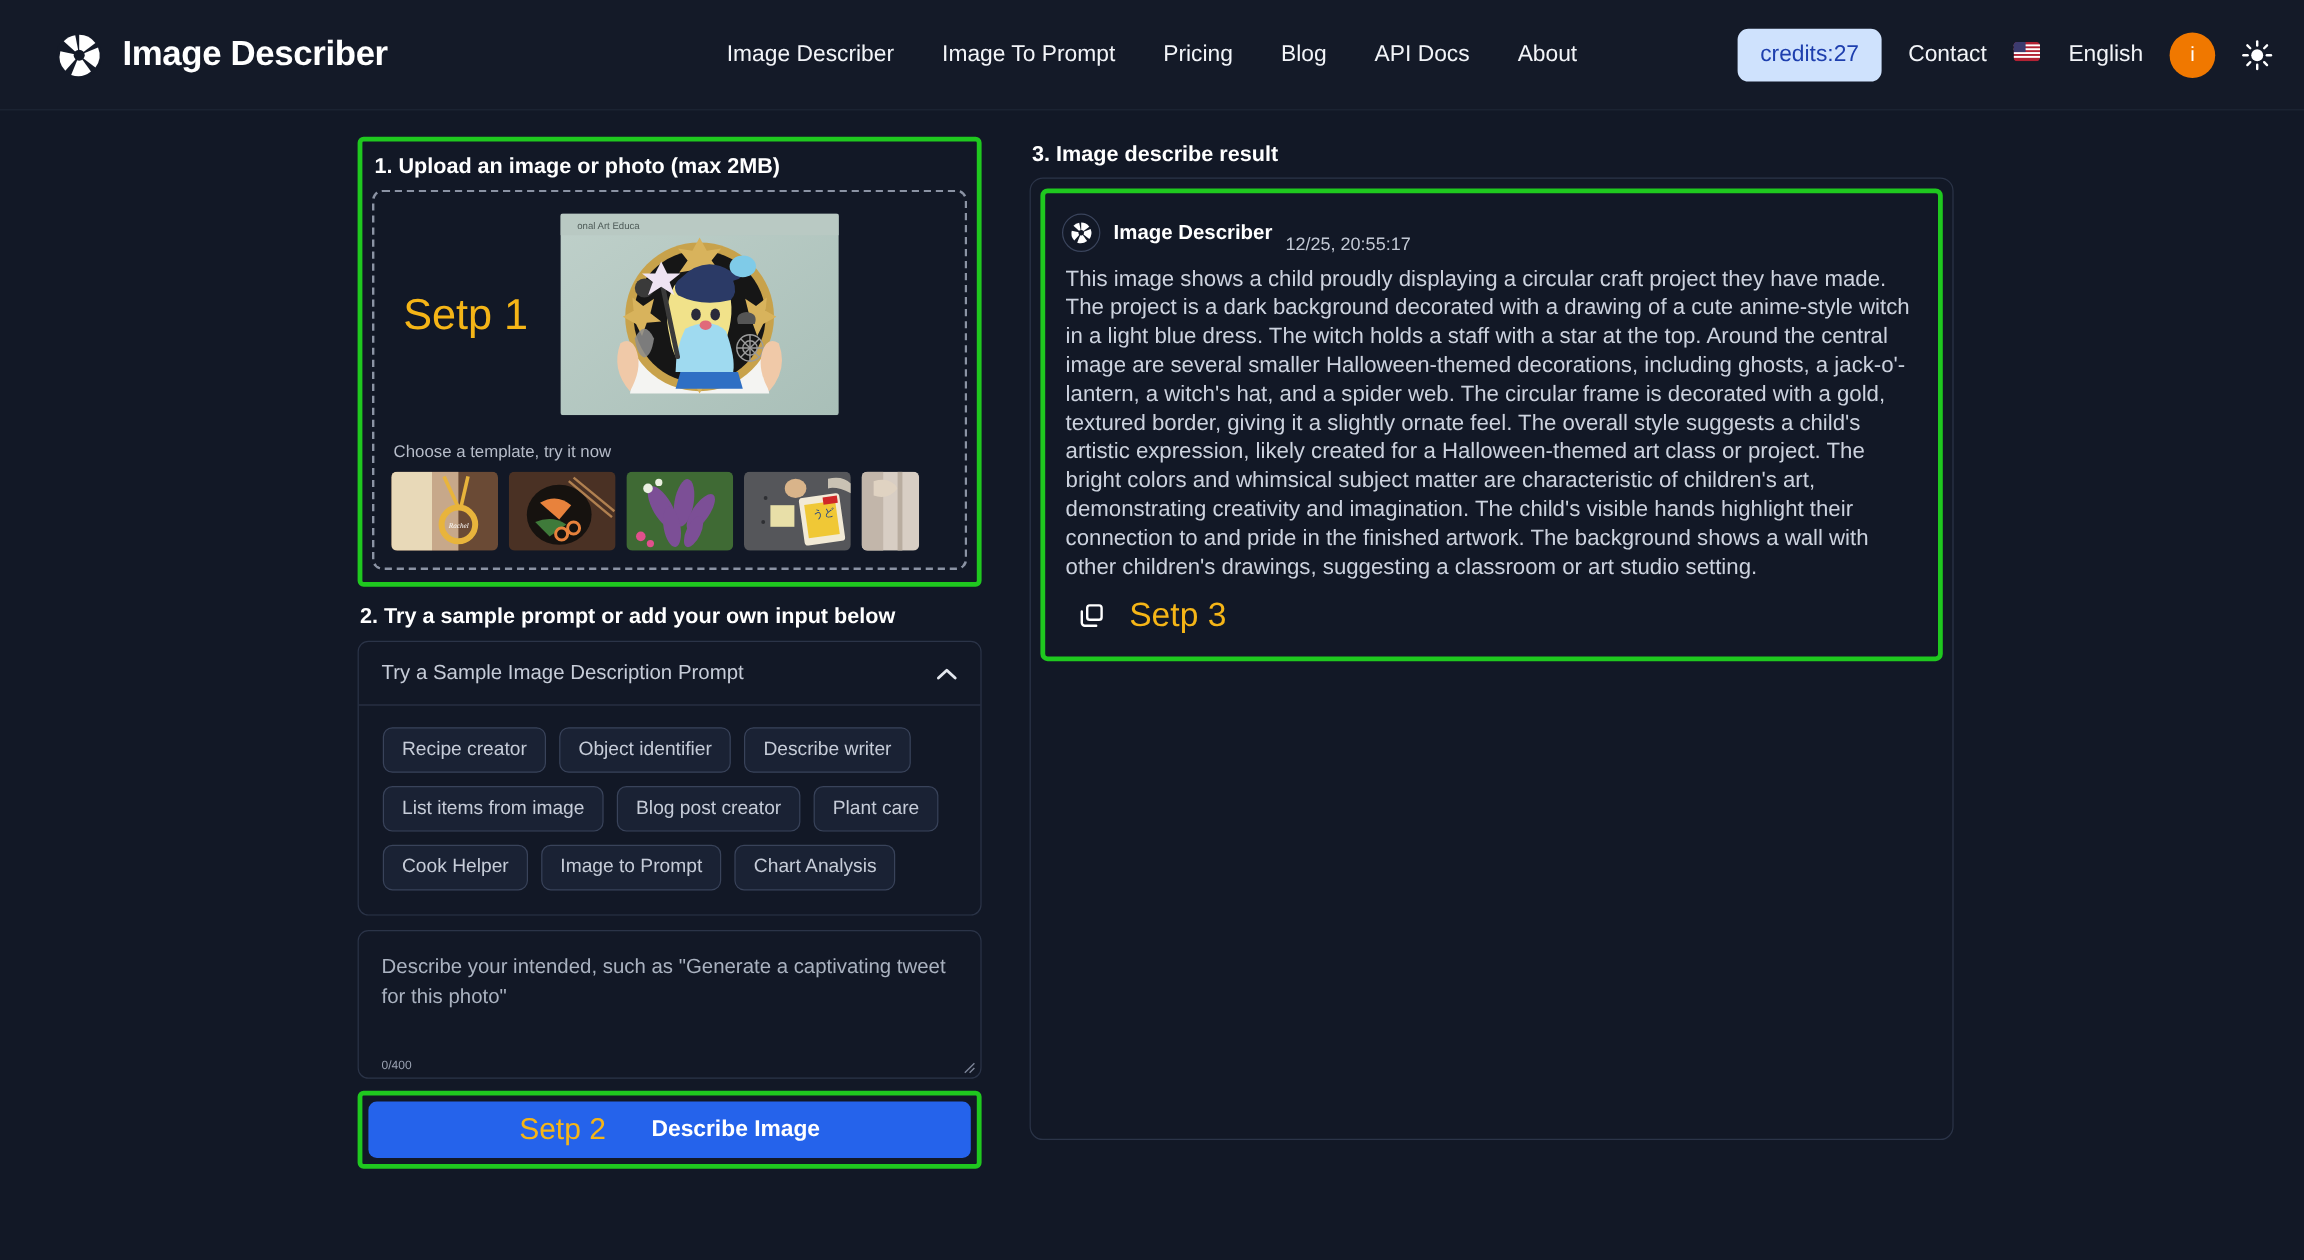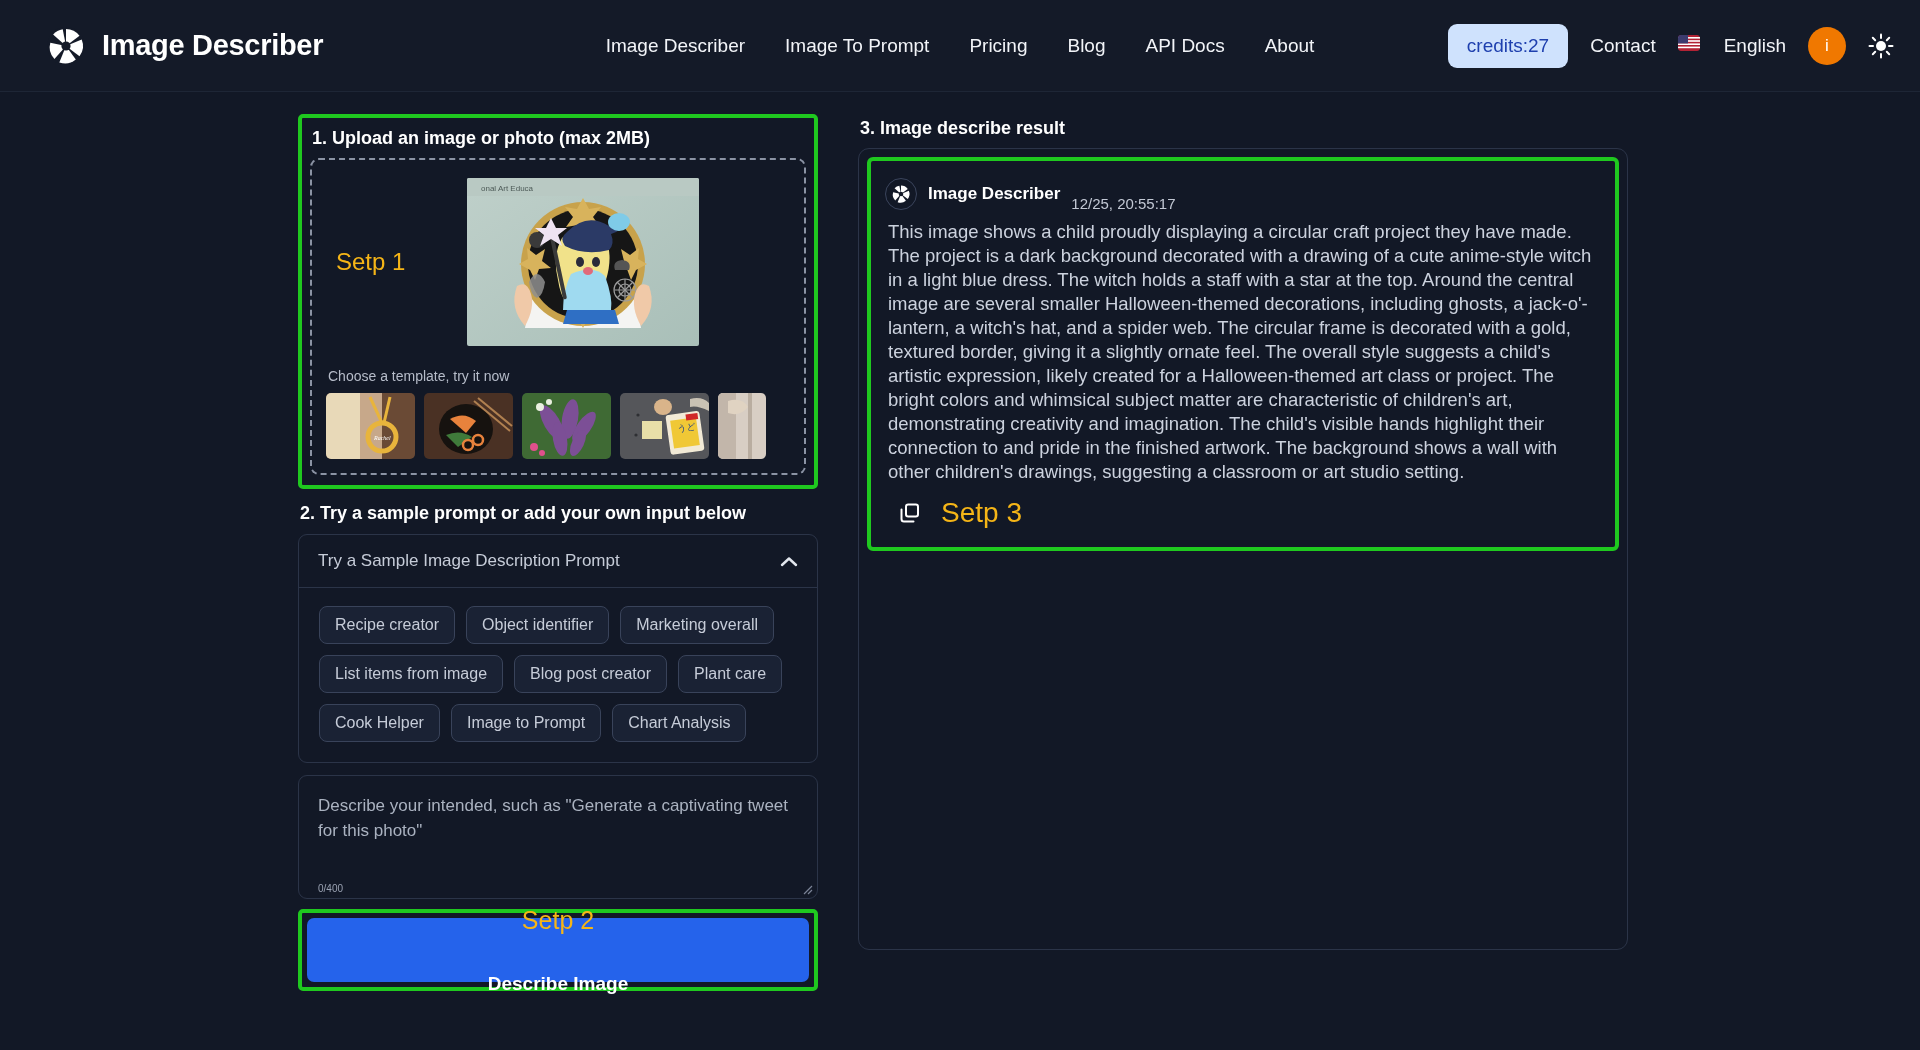--- a/index.html
+++ b/index.html
@@ -77,21 +77,21 @@
     border: 2px dashed #8b93a4; border-radius: 9px;
     background: transparent;
     padding: 12px 14px 14px 14px;
   }
   .upload-preview-row {
     display: flex; align-items: center; justify-content: center;
     position: relative; min-height: 180px;
   }
   .step-badge {
     position: absolute; left: 10px; top: 50%; transform: translateY(-50%);
-    color: #f5b517; font-size: 24px; font-weight: 400; white-space: nowrap;
+    color: #f5b517; font-size: 36px; font-weight: 400; white-space: nowrap;
   }
   .preview-img {
     width: 232px; height: 168px; border-radius: 2px; display: block;
     margin-left: 50px;
   }
   .template-label {
     font-size: 14px; color: #b6bcc9; margin: 16px 0 9px 2px;
   }
   .thumbs { display: flex; gap: 9px; overflow: hidden; }
   .thumb {
@@ -135,23 +135,23 @@
     font-size: 10px; color: #9aa2b2;
   }
   .ta-grip {
     position: absolute; right: 4px; bottom: 3px; width: 12px; height: 12px;
   }
   .describe-wrap {
     border: 4px solid #1fc81f; border-radius: 5px;
     margin-top: 10px; padding: 5px;
   }
   .describe-btn {
-    background: #2563eb; border-radius: 7px; height: 64px;
+    background: #2563eb; border-radius: 7px; height: 47px;
     display: flex; align-items: center; justify-content: center; gap: 38px;
-    cursor: pointer; width: 100%; border: none; flex-direction: column;
+    cursor: pointer; width: 100%; border: none;
   }
   .describe-step {
     color: #f5b517; font-size: 25px; font-weight: 400;
   }
   .describe-label {
     color: #ffffff; font-size: 19px; font-weight: 700;
   }
 
   
   .right-col {
@@ -363,21 +363,21 @@
     <div class="panel">
       <div class="dropdown-head">
         <span class="dropdown-label">Try a Sample Image Description Prompt</span>
         <svg class="chev" viewBox="0 0 18 11">
           <path d="M2 9 L9 2.5 L16 9" stroke="#e3e7ee" stroke-width="2.4" fill="none" stroke-linecap="round" stroke-linejoin="round"></path>
         </svg>
       </div>
       <div class="tag-wrap">
         <span class="tag">Recipe creator</span>
         <span class="tag">Object identifier</span>
-        <span class="tag">Marketing overall</span>
+        <span class="tag">Describe writer</span>
         <span class="tag">List items from image</span>
         <span class="tag">Blog post creator</span>
         <span class="tag">Plant care</span>
         <span class="tag">Cook Helper</span>
         <span class="tag">Image to Prompt</span>
         <span class="tag">Chart Analysis</span>
       </div>
     </div>
 
     <div class="textarea-box">

